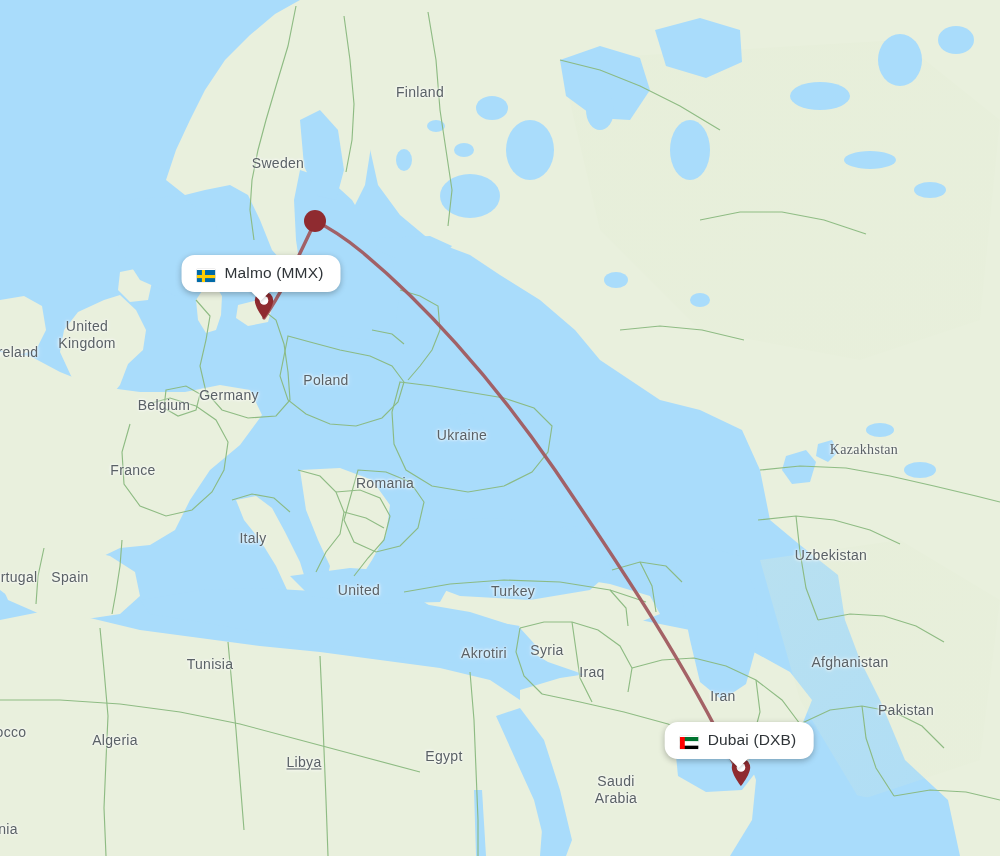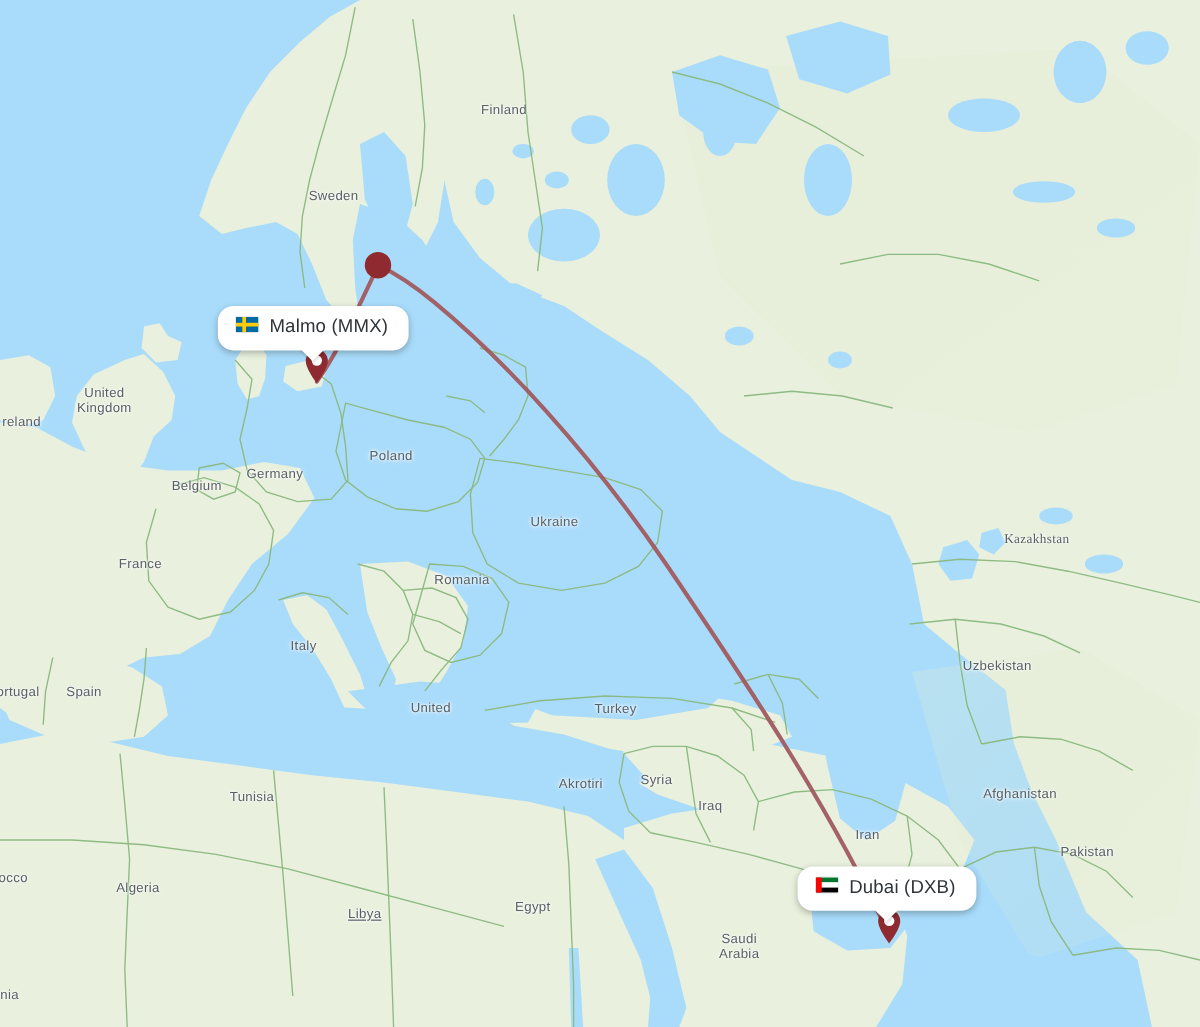--- a/index.html
+++ b/index.html
@@ -14,21 +14,21 @@
     user-select:none;
   }
 
   
   #map-svg{position:absolute;left:0;top:0;width:1000px;height:856px;display:block;}
 
   
   .country-label{
     position:absolute;
     color:#5a6166;
-    font-size:11px;
+    font-size:14px;
     font-weight:400;
     letter-spacing:.3px;
     white-space:pre;
     line-height:1.22;
     text-align:center;
     transform:translate(-50%,-50%);
     pointer-events:none;
     text-shadow:
       0 0 3px rgba(255,255,255,.85),
       0 0 3px rgba(255,255,255,.85),
@@ -53,21 +53,21 @@
   }
 
   
   .map-tooltip{
     position:absolute;
     background:#ffffff;
     border-radius:13px;
     box-shadow:0 2px 6px rgba(0,0,0,.28);
     padding:9px 17px 10px 15px;
     display:flex;
-    align-items:flex-start;
+    align-items:flex-end;
     gap:9px;
     white-space:nowrap;
     z-index:60;
     transform:translate(-50%,-100%);
   }
   .map-tooltip:after{
     content:"";
     position:absolute;
     left:50%;bottom:-9px;
     margin-left:-11px;
@@ -309,21 +309,21 @@
       <div class="country-label" style="left: 420px; top: 93px;">Finland</div>
       <div class="country-label" style="left: 278px; top: 164px;">Sweden</div>
       <div class="country-label" style="left: 87px; top: 335px;">United
 Kingdom</div>
       <div class="country-label" style="left: 18px; top: 353px;">reland</div>
       <div class="country-label" style="left: 326px; top: 381px;">Poland</div>
       <div class="country-label" style="left: 229px; top: 396px;">Germany</div>
       <div class="country-label" style="left: 164px; top: 406px;">Belgium</div>
       <div class="country-label" style="left: 462px; top: 436px;">Ukraine</div>
       <div class="country-label" style="left: 864px; top: 450px; font-family: Liberation Serif, serif;">Kazakhstan</div>
-      <div class="country-label" style="left: 117px; top: 471px;">France</div>
+      <div class="country-label" style="left: 133px; top: 471px;">France</div>
       <div class="country-label" style="left: 385px; top: 484px;">Romania</div>
       <div class="country-label" style="left: 253px; top: 539px;">Italy</div>
       <div class="country-label" style="left: 831px; top: 556px;">Uzbekistan</div>
       <div class="country-label" style="left: 70px; top: 578px;">Spain</div>
       <div class="country-label" style="left: 15px; top: 578px;">ortugal</div>
       <div class="country-label" style="left: 359px; top: 591px;">United</div>
       <div class="country-label" style="left: 513px; top: 592px;">Turkey</div>
       <div class="country-label" style="left: 484px; top: 654px;">Akrotiri</div>
       <div class="country-label" style="left: 547px; top: 651px;">Syria</div>
       <div class="country-label" style="left: 850px; top: 663px;">Afghanistan</div>

